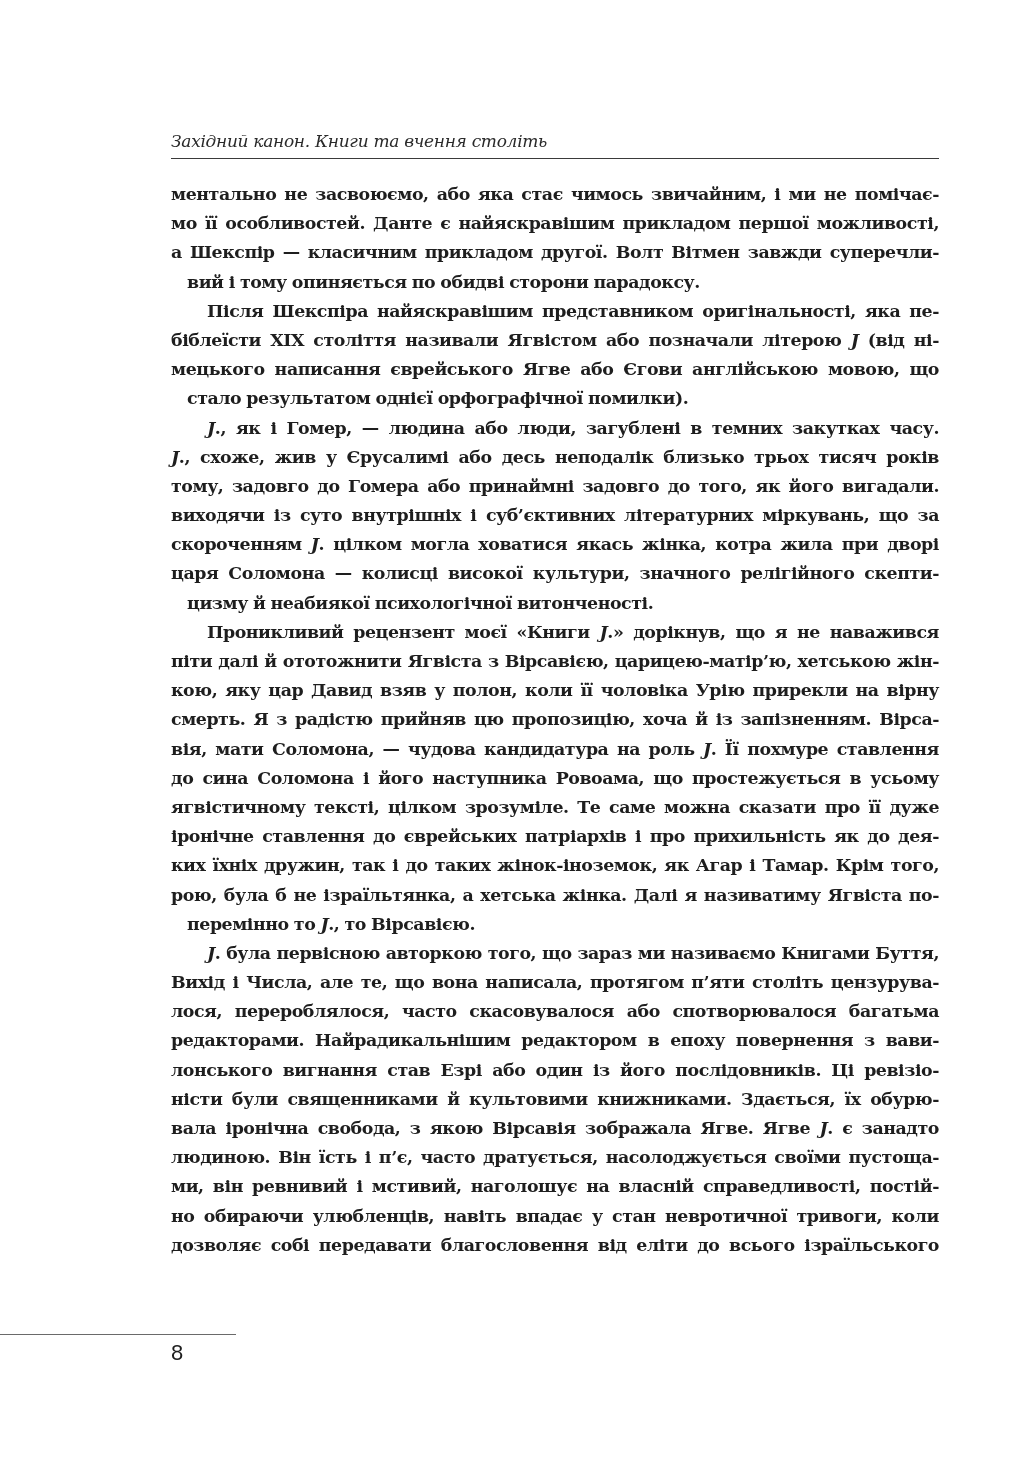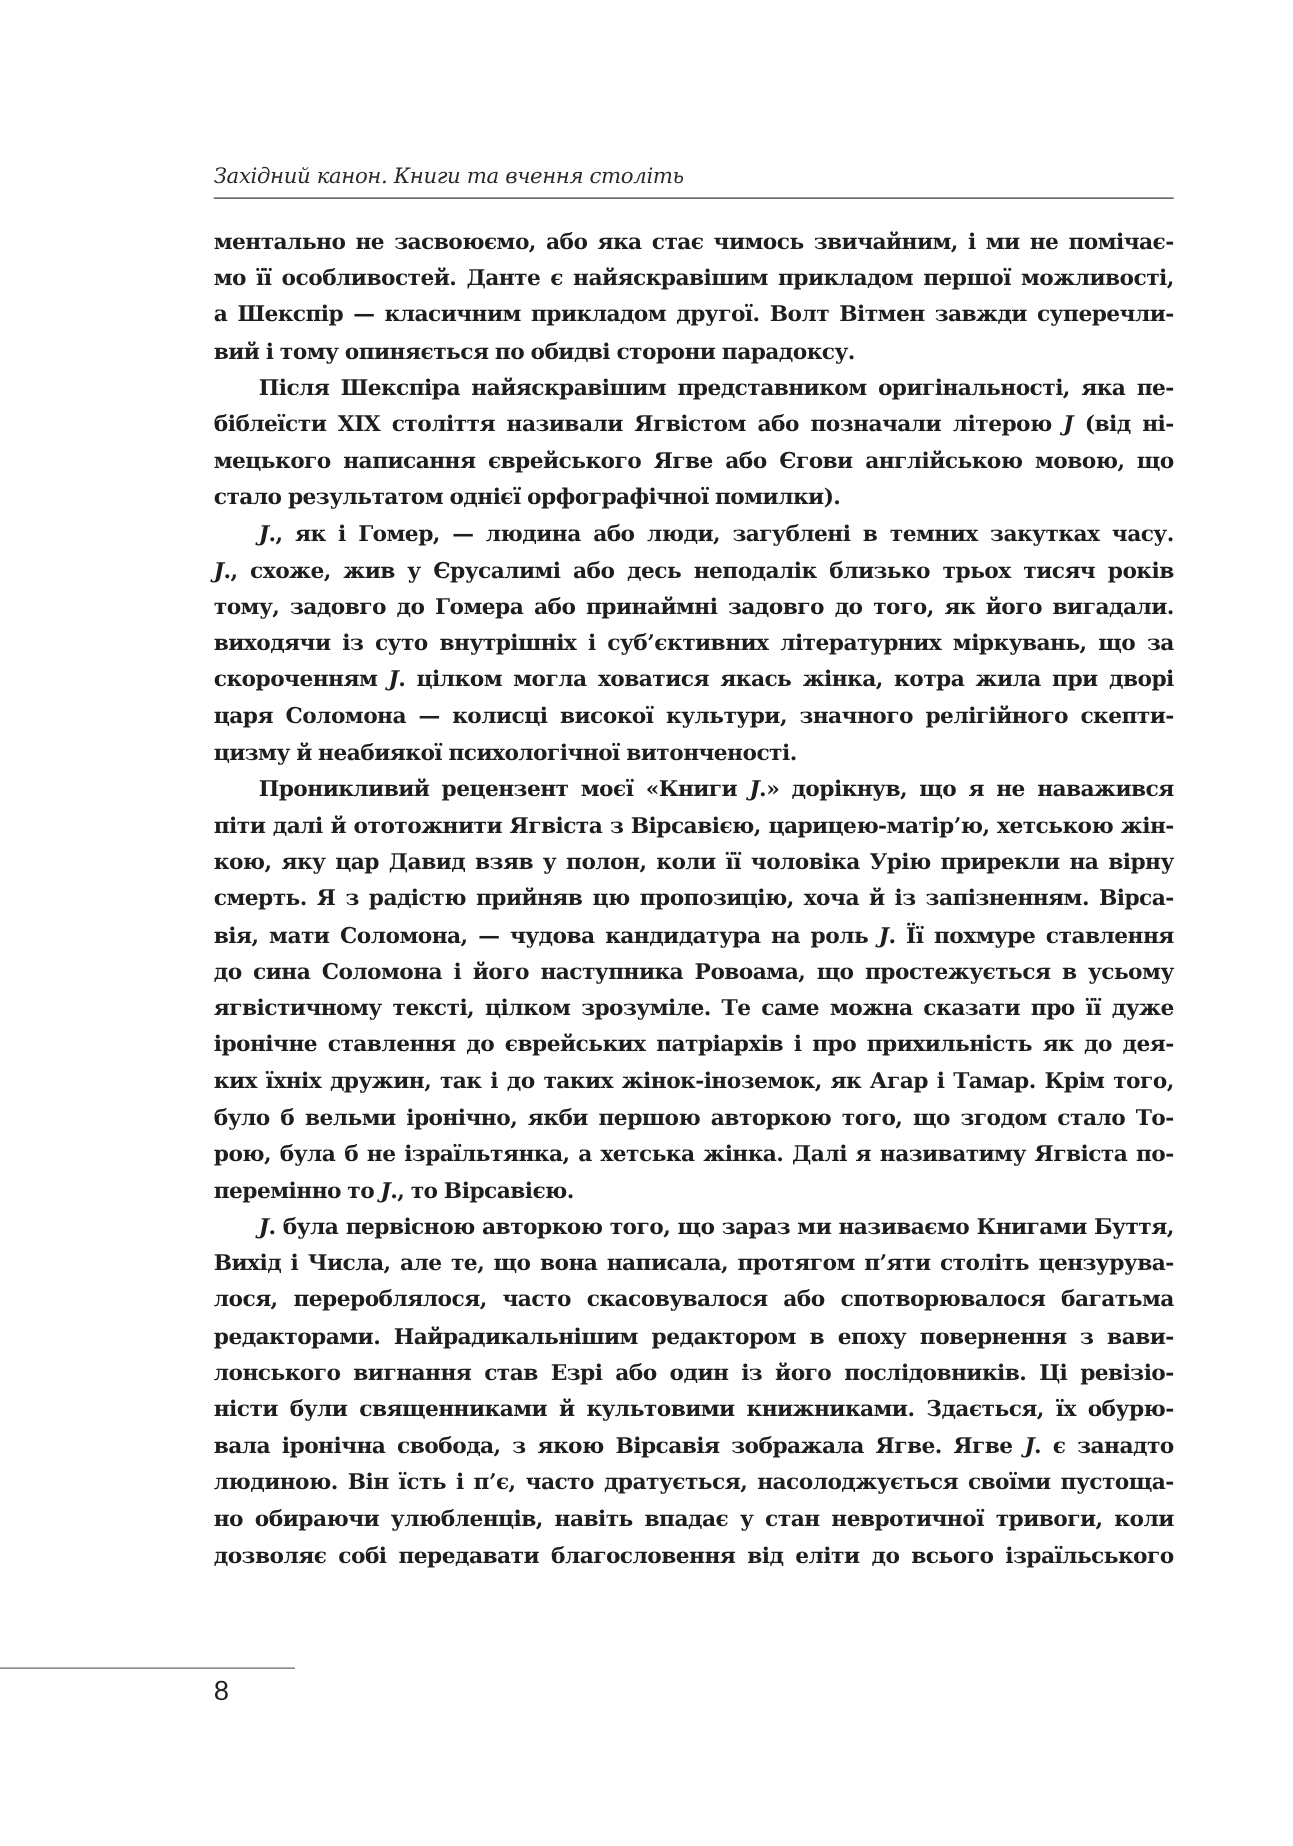--- a/index.html
+++ b/index.html
@@ -14,21 +14,21 @@
   .head-rule {
     position: absolute; left: 171px; top: 158px; width: 768px; height: 0;
     border-top: 1.3px solid #3a3a3a;
   }
   .body-text {
     position: absolute; left: 171px; top: 180px; width: 768px;
     font-family: "DejaVu Serif", serif; font-size: 17.4px; line-height: 29.2px;
     color: #1e1e1e; letter-spacing: -0.45px; word-spacing: -0.5px; font-weight: bold;
   }
   .line { display: block; white-space: nowrap; text-align: justify; text-align-last: justify; height: 29.2px; overflow: visible; }
-  .line.last { text-align-last: left; }
+  .line.last { text-align-last: left; margin-left: 16px; }
   .line.indent { padding-left: 36px; }
   .it { font-style: italic; }
   .foot-rule {
     position: absolute; left: 0; top: 1334px; width: 236px; height: 0;
     border-top: 1.3px solid #6a6a6a;
   }
   .folio {
     position: absolute; left: 171px; top: 1340px;
     font-family: "Liberation Sans", sans-serif; font-size: 22px; color: #1e1e1e;
   }
@@ -65,33 +65,33 @@
       <div>
         <span class="line indent">Проникливий рецензент моєї «Книги <span class="it">J</span>.» дорікнув, що я не наважився</span>
         <span class="line">піти далі й ототожнити Ягвіста з Вірсавією, царицею-матір’ю, хетською жін-</span>
         <span class="line">кою, яку цар Давид взяв у полон, коли її чоловіка Урію прирекли на вірну</span>
         <span class="line">смерть. Я з радістю прийняв цю пропозицію, хоча й із запізненням. Вірса-</span>
         <span class="line">вія, мати Соломона, — чудова кандидатура на роль <span class="it">J</span>. Її похмуре ставлення</span>
         <span class="line">до сина Соломона і його наступника Ровоама, що простежується в усьому</span>
         <span class="line">ягвістичному тексті, цілком зрозуміле. Те саме можна сказати про її дуже</span>
         <span class="line">іронічне ставлення до єврейських патріархів і про прихильність як до дея-</span>
         <span class="line">ких їхніх дружин, так і до таких жінок-іноземок, як Агар і Тамар. Крім того,</span>
-        <span class="line">було б вельми іронічно, якби першою авторкою того, що згодом стало То-</span>
         <span class="line">рою, була б не ізраїльтянка, а хетська жінка. Далі я називатиму Ягвіста по-</span>
         <span class="line last">перемінно то <span class="it">J</span>., то Вірсавією.</span>
       </div>
       <div>
         <span class="line indent"><span class="it">J</span>. була первісною авторкою того, що зараз ми називаємо Книгами Буття,</span>
         <span class="line">Вихід і Числа, але те, що вона написала, протягом п’яти століть цензурува-</span>
         <span class="line">лося, перероблялося, часто скасовувалося або спотворювалося багатьма</span>
         <span class="line">редакторами. Найрадикальнішим редактором в епоху повернення з вави-</span>
         <span class="line">лонського вигнання став Езрі або один із його послідовників. Ці ревізіо-</span>
         <span class="line">ністи були священниками й культовими книжниками. Здається, їх обурю-</span>
         <span class="line">вала іронічна свобода, з якою Вірсавія зображала Ягве. Ягве <span class="it">J</span>. є занадто</span>
         <span class="line">людиною. Він їсть і п’є, часто дратується, насолоджується своїми пустоща-</span>
+        <span class="line">ми, він ревнивий і мстивий, наголошує на власній справедливості, постій-</span>
         <span class="line">но обираючи улюбленців, навіть впадає у стан невротичної тривоги, коли</span>
         <span class="line">дозволяє собі передавати благословення від еліти до всього ізраїльського</span>
       </div>
     </div>
 
   <div class="foot-rule"></div>
   <div class="folio">8</div>
 </div>
 
 </body></html>

